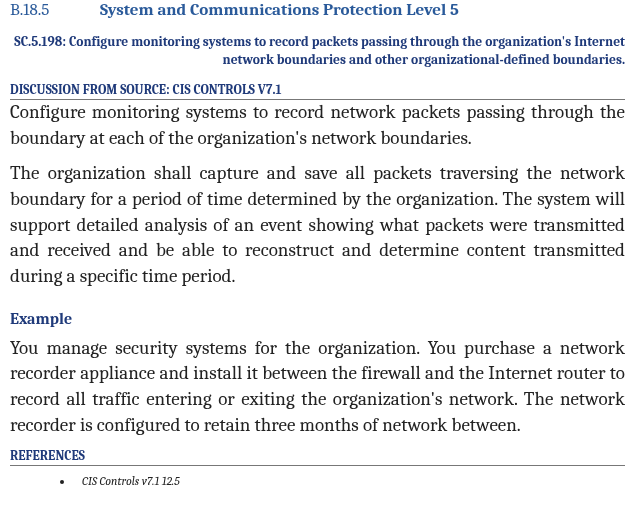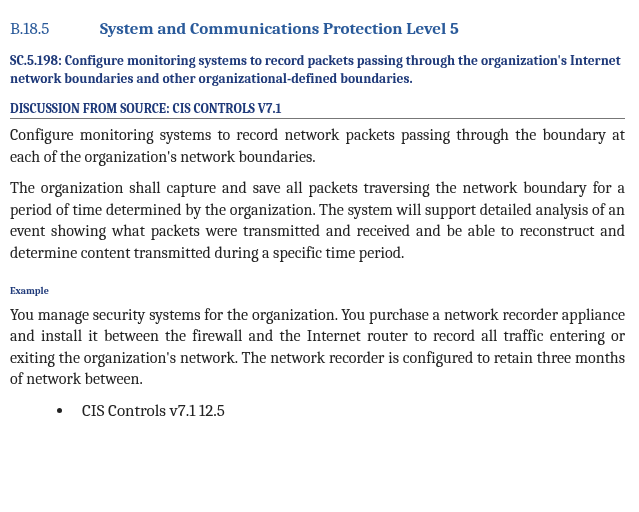--- a/index.html
+++ b/index.html
@@ -5,21 +5,21 @@
   html, body {
     margin: 0;
     padding: 0;
     width: 639px;
     height: 512px;
     background: #ffffff;
     font-family: Cambria, Georgia, "Times New Roman", serif;
     color: #222;
   }
   .page {
-    padding: 19px 14px 8px 10px;
+    padding: 0 14px 8px 10px;
   }
   .title-row {
     display: flex;
     align-items: baseline;
     margin-bottom: 14px;
   }
   .title-num {
     color: #2a5a9a;
     font-size: 17px;
     font-weight: 400;
@@ -29,48 +29,50 @@
     color: #2a5a9a;
     font-size: 17px;
     font-weight: 700;
   }
   .heading-bold {
     color: #1f3a7a;
     font-weight: bold;
     font-size: 13.5px;
     line-height: 1.3;
     margin-bottom: 14px;
+    text-align: right;
   }
   .section-label {
     color: #1f3a7a;
     font-weight: bold;
     font-size: 13px;
     border-bottom: 1px solid #777;
     padding-bottom: 2px;
-    margin-bottom: 6px;
+    margin-bottom: 0;
     margin-top: 6px;
   }
   .body-text {
-    font-size: 16px;
+    font-size: 19px;
     line-height: 1.35;
     color: #222;
     margin-bottom: 10px;
     text-align: justify;
   }
   .example-label {
     color: #1f3a7a;
     font-weight: bold;
-    font-size: 10px;
+    font-size: 16px;
     margin-top: 20px;
     margin-bottom: 8px;
   }
   ul.refs {
     margin: 8px 0 0 0;
     padding-left: 64px;
-    font-size: 17px;
+    font-size: 12px;
+    font-style: italic;
   }
   ul.refs li {
     list-style-type: disc;
     padding-left: 8px;
   }
 </style>
 </head>
 <body>
 
 <div class="page">
@@ -83,17 +85,18 @@
   <div class="heading-bold">SC.5.198: Configure monitoring systems to record packets passing through the organization's Internet network boundaries and other organizational-defined boundaries.</div>
 
   <div class="section-label">DISCUSSION FROM SOURCE: CIS CONTROLS V7.1</div>
   <div class="body-text">Configure monitoring systems to record network packets passing through the boundary at each of the organization's network boundaries.</div>
 
   <div class="body-text">The organization shall capture and save all packets traversing the network boundary for a period of time determined by the organization.  The system will support detailed analysis of an event showing what packets were transmitted and received and be able to reconstruct and determine content transmitted during a specific time period.</div>
 
   <div class="example-label">Example</div>
   <div class="body-text">You manage security systems for the organization.  You purchase a network recorder appliance and install it between the firewall and the Internet router to record all traffic entering or exiting the organization's network.  The network recorder is configured to retain three months of network between.</div>
 
+  <div class="section-label">REFERENCES</div>
   <ul class="refs">
     <li>CIS Controls v7.1 12.5</li>
   </ul>
 
 </div>
 
 </body></html>

